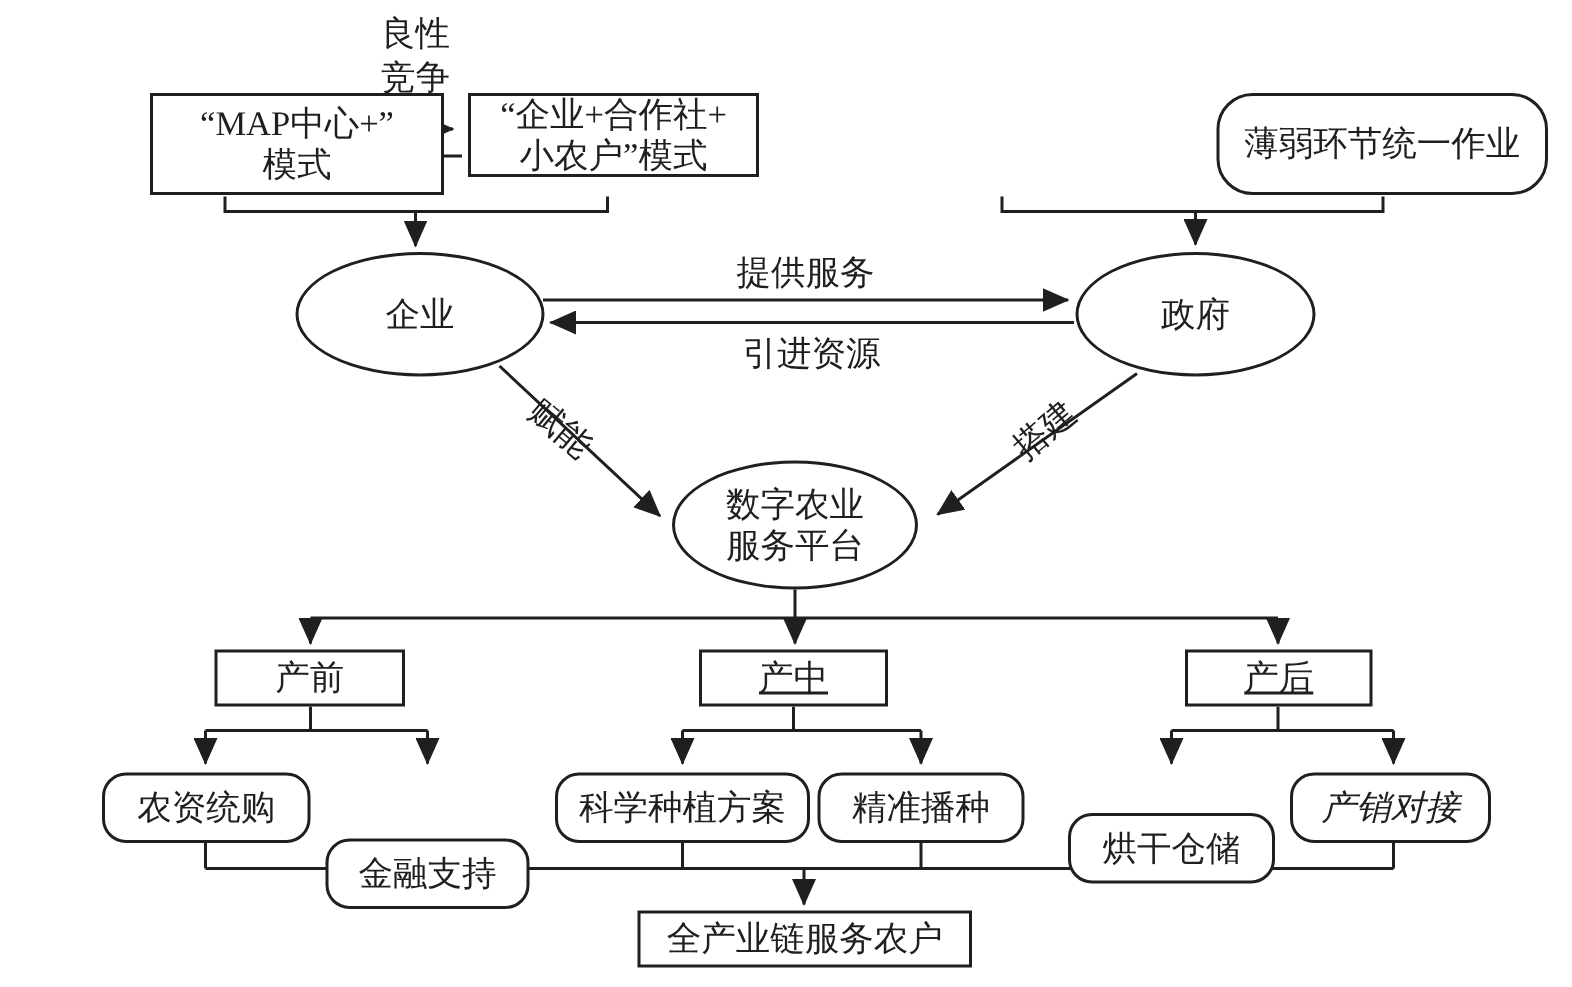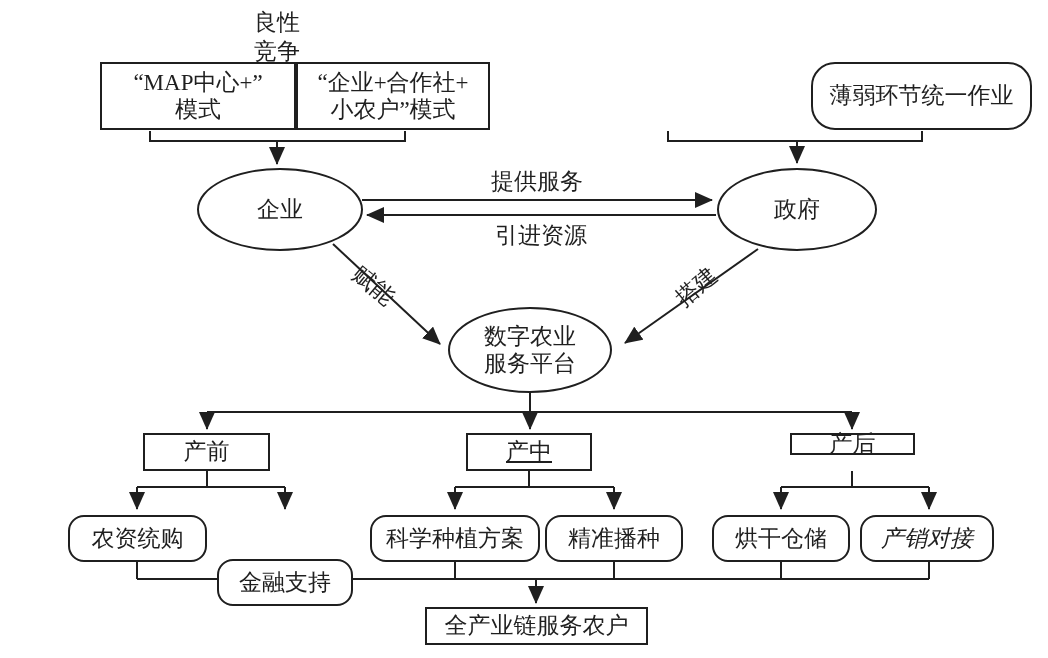--- a/index.html
+++ b/index.html
@@ -79,38 +79,38 @@
     <line x1="455" y1="562" x2="455" y2="579"></line>
     <line x1="614" y1="562" x2="614" y2="579"></line>
     <line x1="781" y1="562" x2="781" y2="579"></line>
     <line x1="929" y1="562" x2="929" y2="579"></line>
     <line x1="137" y1="579" x2="929" y2="579"></line>
     <line x1="536" y1="579" x2="536" y2="603" marker-end="url(#ah)"></line>
   </svg>
 
   <div class="node rect" style="left:52px;top:62px;width:196px;height:68px;margin-left:48px;">“MAP中心+”
 模式</div>
-  <div class="node rect" style="left:296px;top:62px;width:194px;height:68px;">“企业+合作社+
+  <div class="node rect" style="left:312px;top:62px;width:194px;height:56px;">“企业+合作社+
 小农户”模式</div>
   <div class="node rect" style="left:811px;top:62px;width:221px;height:68px;border-radius:24px;">薄弱环节统一作业</div>
 
   <div class="node ellipse" style="left:197px;top:168px;width:166px;height:83px;">企业</div>
   <div class="node ellipse" style="left:717px;top:168px;width:160px;height:83px;">政府</div>
   <div class="node ellipse" style="left:448px;top:307px;width:164px;height:86px;">数字农业
 服务平台</div>
 
   <div class="node rect" style="left:143px;top:433px;width:127px;height:38px;">产前</div>
   <div class="node rect" style="left:466px;top:433px;width:126px;height:38px;text-decoration:underline;">产中</div>
-  <div class="node rect" style="left:790px;top:433px;width:125px;height:22px;">产后</div>
+  <div class="node rect" style="left:790px;top:433px;width:125px;height:38px;text-decoration:underline;">产后</div>
 
   <div class="node round" style="left:68px;top:515px;width:139px;height:47px;">农资统购</div>
   <div class="node round" style="left:217px;top:515px;width:136px;height:47px;margin-top:44px;">金融支持</div>
   <div class="node round" style="left:545px;top:515px;width:138px;height:47px;">精准播种</div>
   <div class="node round" style="left:370px;top:515px;width:170px;height:47px;">科学种植方案</div>
-  <div class="node round" style="left:712px;top:515px;width:138px;height:47px;">烘干仓储</div>
+  <div class="node round" style="left:712px;top:542px;width:138px;height:47px;">烘干仓储</div>
   <div class="node round" style="left:860px;top:515px;width:134px;height:47px;font-style:italic;">产销对接</div>
 
   <div class="node rect" style="left:425px;top:607px;width:223px;height:38px;">全产业链服务农户</div>
 
   <div class="lbl" style="left:237px;top:9px;width:80px;">良性
 竞争</div>
   <div class="lbl" style="left:457px;top:168px;width:160px;">提供服务</div>
   <div class="lbl" style="left:461px;top:222px;width:160px;">引进资源</div>
   <div class="lbl rot40" style="left:341px;top:272px;width:64px;">赋能</div>
   <div class="lbl rotm40" style="left:665px;top:273px;width:64px;">搭建</div>

